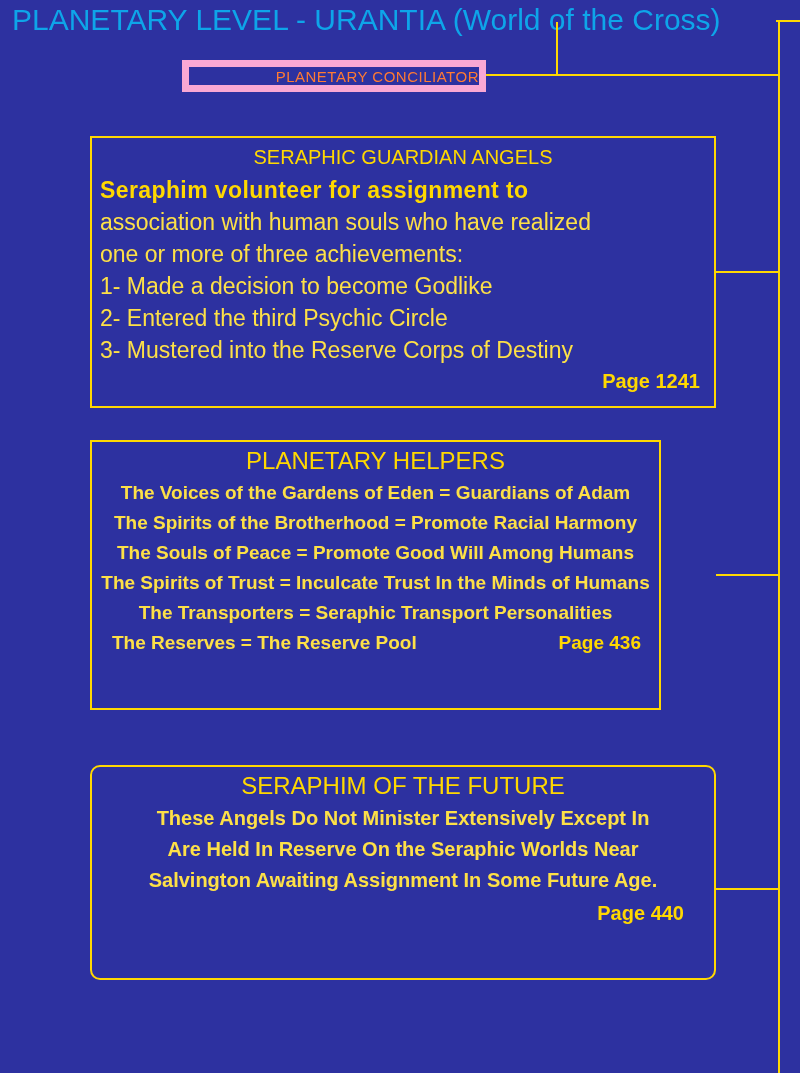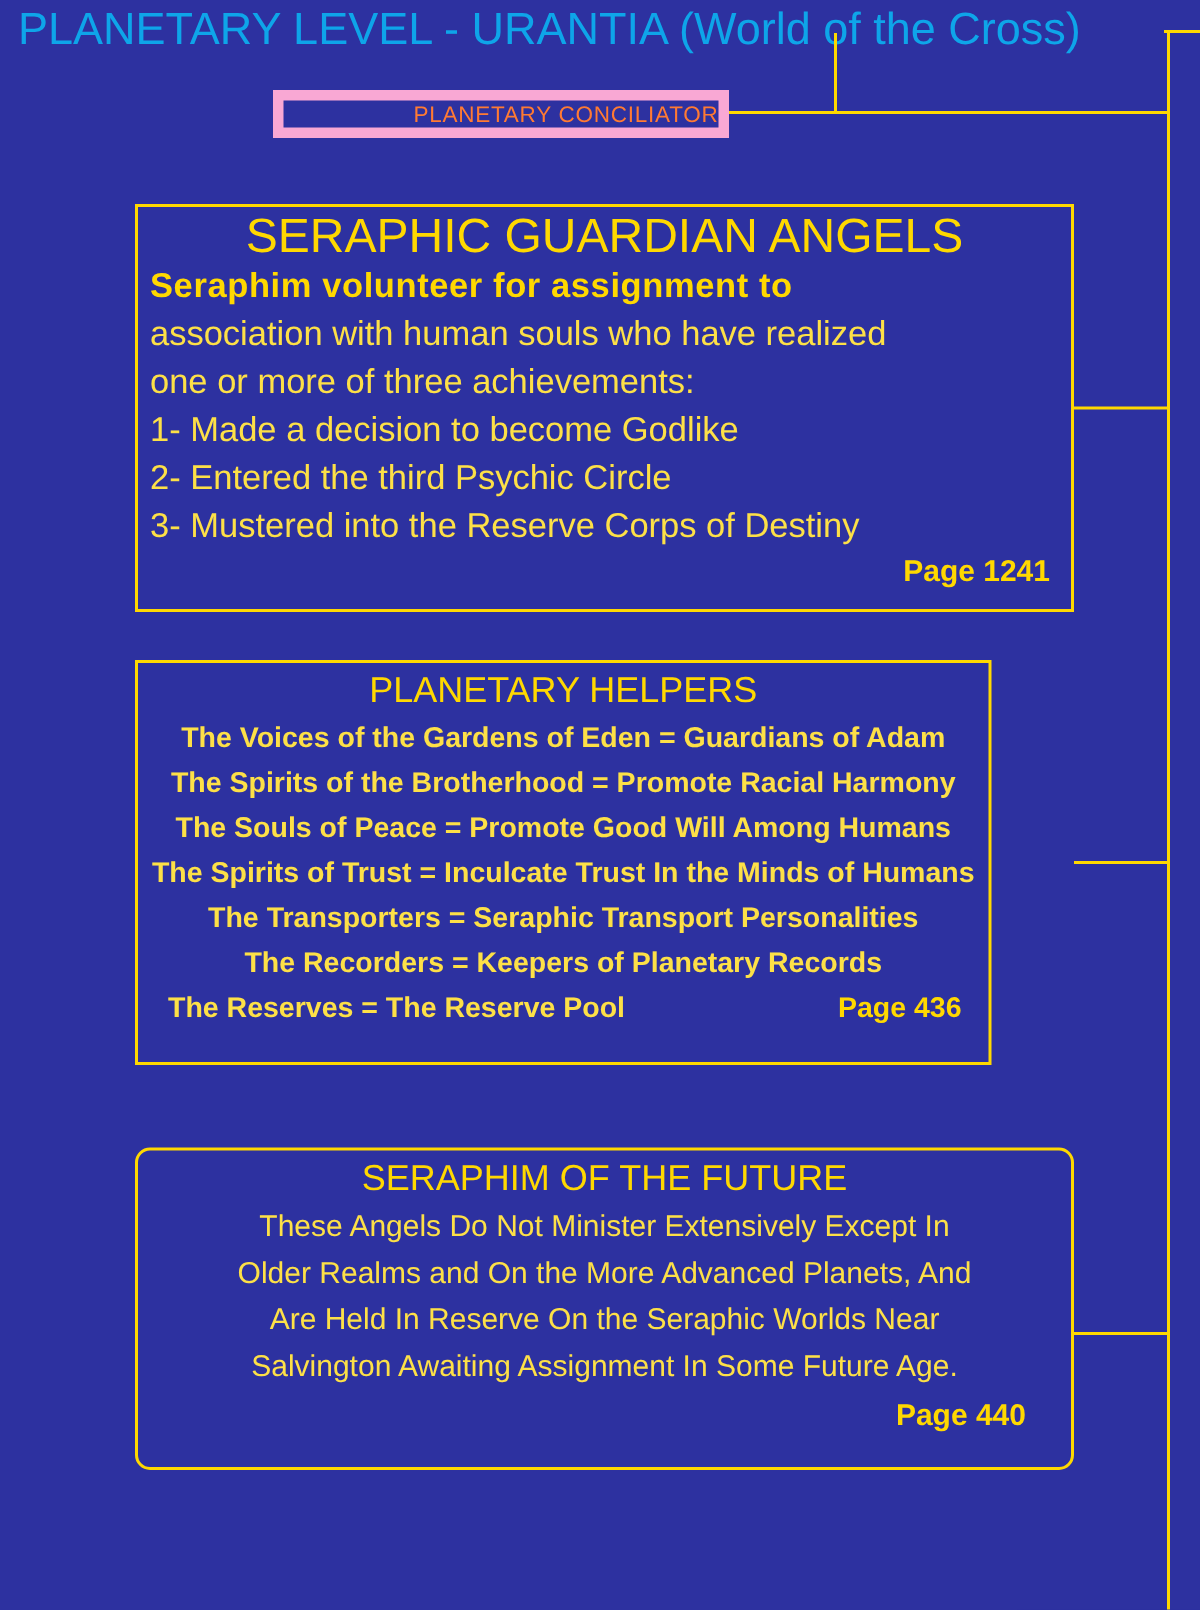--- a/index.html
+++ b/index.html
@@ -54,21 +54,21 @@
 
   
   .panel {
     position: absolute;
     border: 2px solid #ffd800;
     box-sizing: border-box;
     background: transparent;
   }
   .panel-title {
     text-align: center;
-    font-size: 32px;
+    font-size: 20px;
     line-height: 30px;
     color: #ffd800;
     margin: 4px 0 2px 0;
   }
   .panel-body {
     padding: 0 8px;
   }
   .line {
     color: #fde047;
     white-space: nowrap;
@@ -131,21 +131,21 @@
     left: 90px;
     top: 765px;
     width: 626px;
     height: 215px;
     border-radius: 10px;
   }
   #panel-future .panel-title { font-size: 24px; }
   #panel-future .line {
     font-size: 20px;
     line-height: 31px;
-    font-weight: normal;
+    font-weight: bold;
     text-align: center;
   }
   #panel-future .page-ref {
     font-size: 20px;
     margin-top: 6px;
     padding-right: 22px;
   }
 
   
   .conn {
@@ -201,32 +201,30 @@
   </div>
 
   <div class="panel" id="panel-helpers">
     <div class="panel-title">PLANETARY HELPERS</div>
     <div class="panel-body">
       <div class="line">The Voices of the Gardens of Eden = Guardians of Adam</div>
       <div class="line">The Spirits of the Brotherhood = Promote Racial Harmony</div>
       <div class="line">The Souls of Peace = Promote Good Will Among Humans</div>
       <div class="line">The Spirits of Trust = Inculcate Trust In the Minds of Humans</div>
       <div class="line">The Transporters = Seraphic Transport Personalities</div>
-      <div class="line">The Recorders = Keepers of Planetary Records</div>
       <div class="lastrow">
         <div class="line">The Reserves = The Reserve Pool</div>
         <div class="page-ref">Page 436</div>
       </div>
     </div>
   </div>
 
   <div class="panel" id="panel-future">
     <div class="panel-title">SERAPHIM OF THE FUTURE</div>
     <div class="panel-body">
       <div class="line">These Angels Do Not Minister Extensively Except In</div>
-      <div class="line">Older Realms and On the More Advanced Planets, And</div>
       <div class="line">Are Held In Reserve On the Seraphic Worlds Near</div>
       <div class="line">Salvington Awaiting Assignment In Some Future Age.</div>
       <div class="page-ref">Page 440</div>
     </div>
   </div>
 
 </div>
 
 </body></html>

